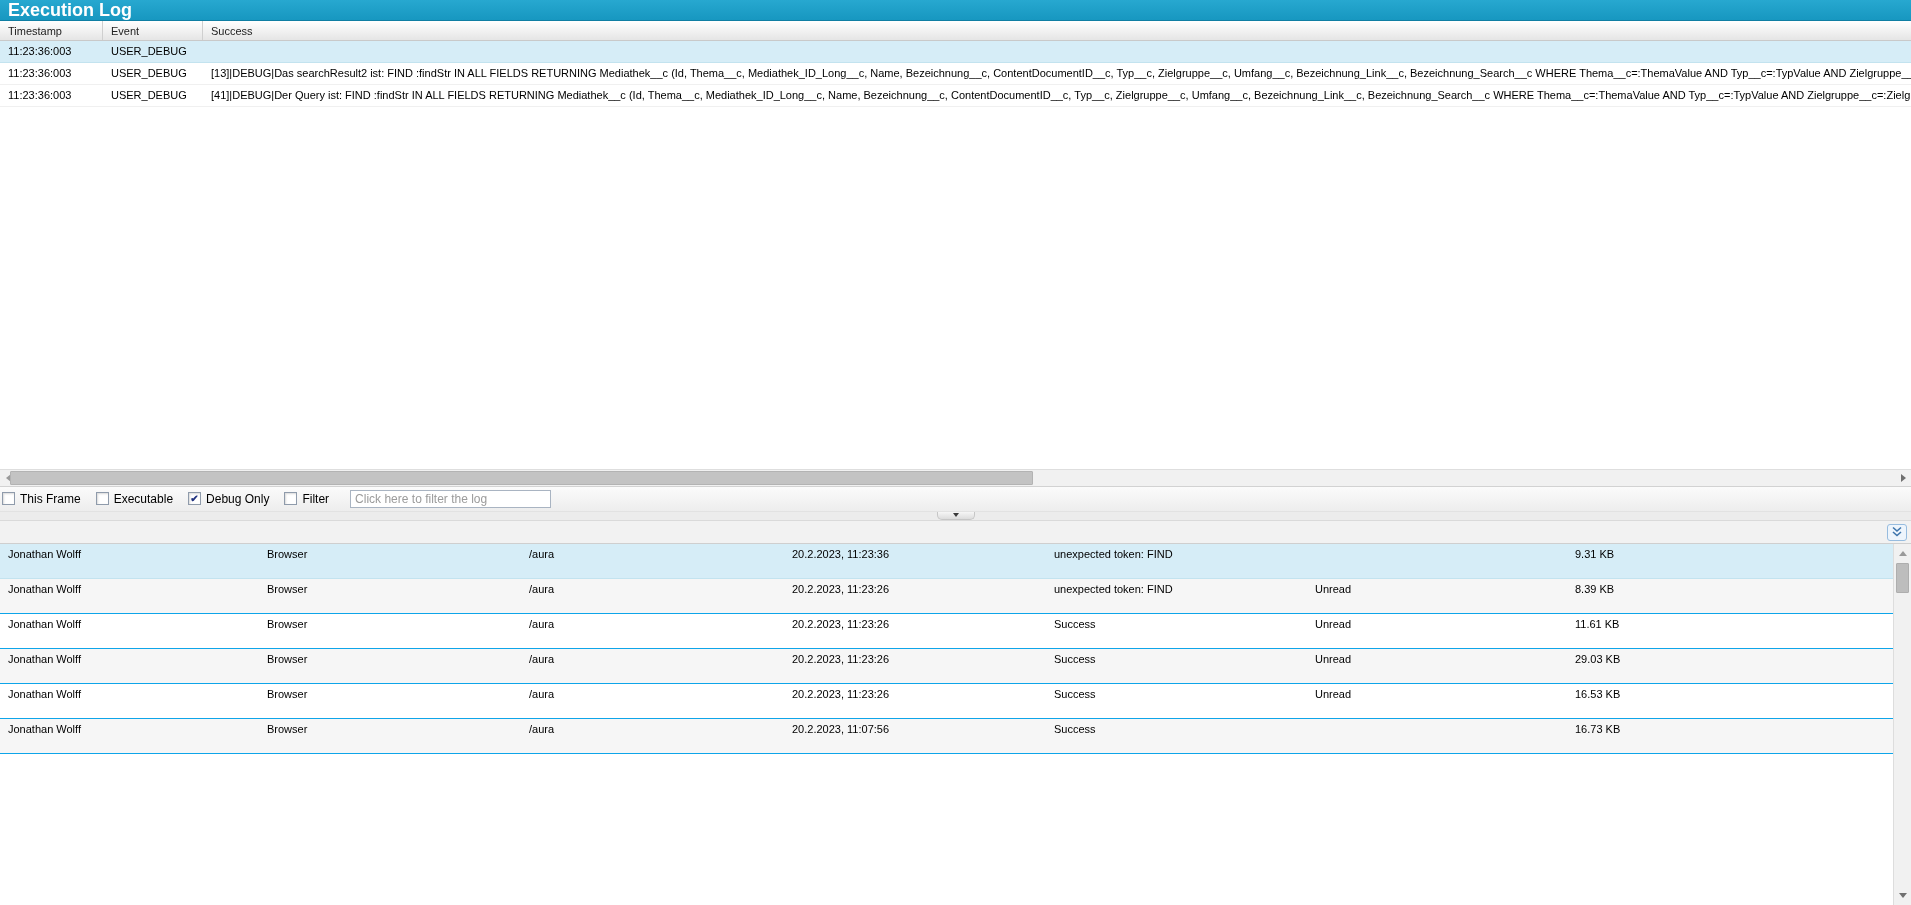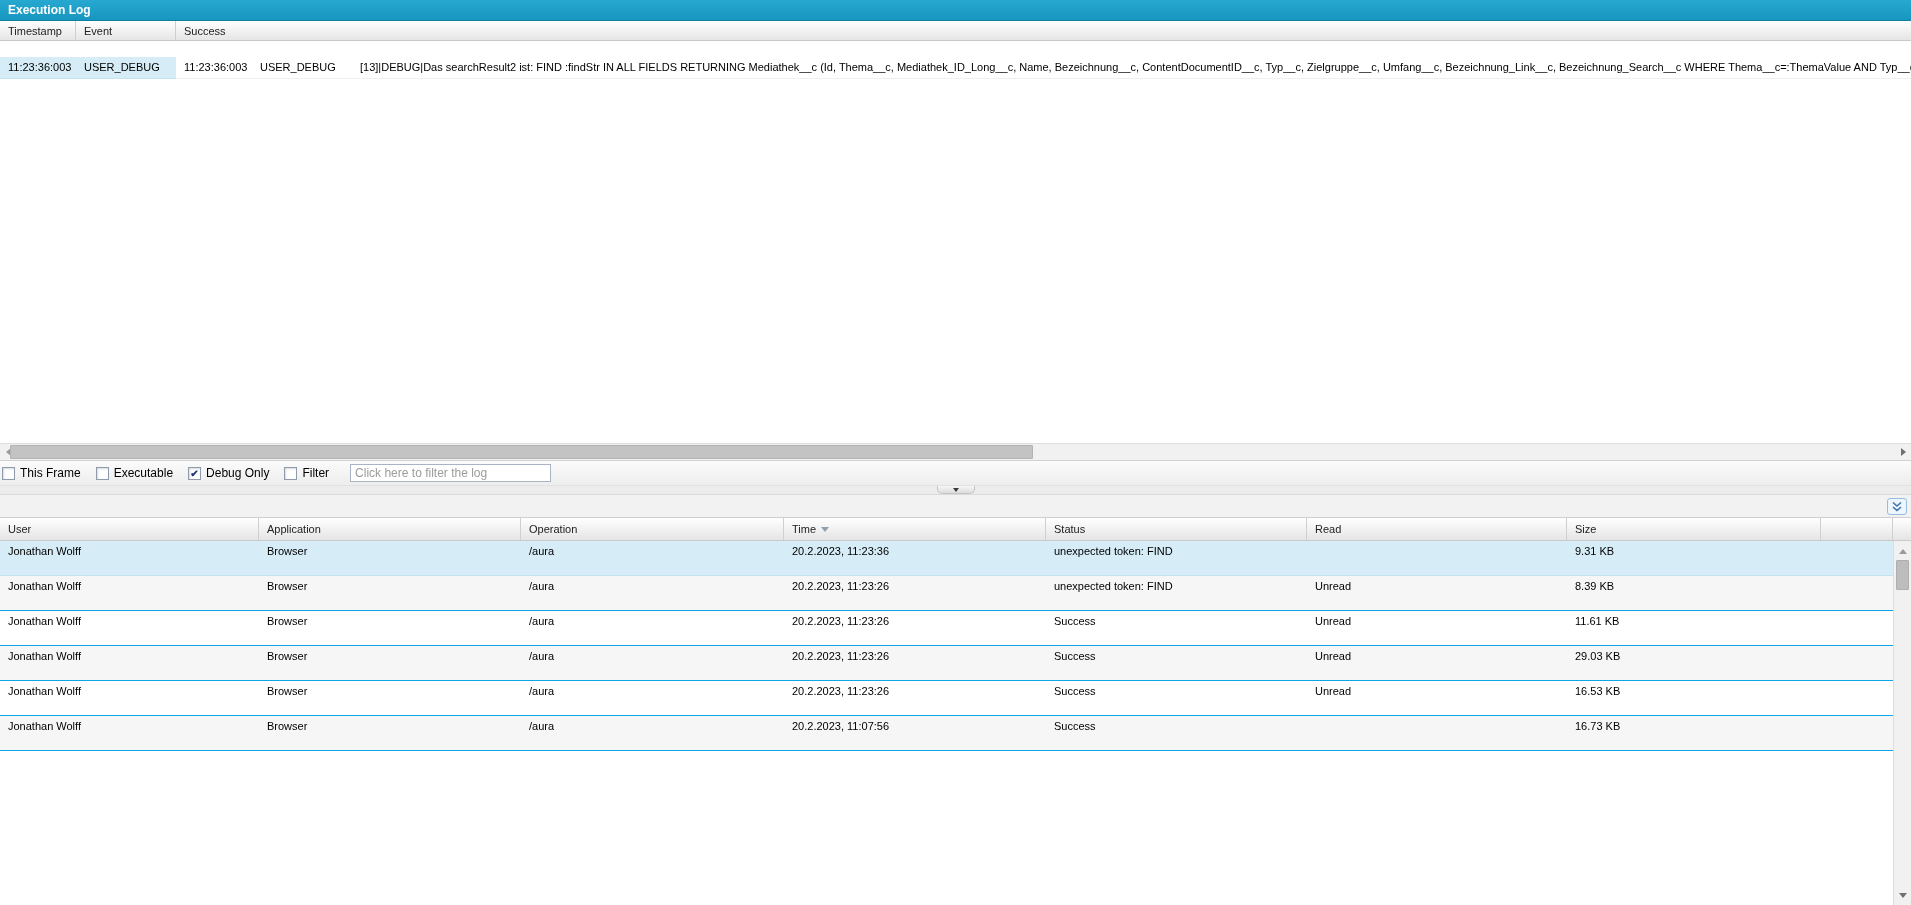--- a/index.html
+++ b/index.html
@@ -2,33 +2,33 @@
 <html style="--teal: #1797c0; --orange: #f69d31; --sel: #d6edf7;"><head>
 <meta charset="utf-8">
 <style>
   * { margin:0; padding:0; box-sizing:border-box; }
   html,body { width:1911px; height:905px; overflow:hidden; background:#fff;
               font-family:"Liberation Sans", sans-serif; }
   .console { width:1911px; height:905px; display:flex; flex-direction:column; }
 
   
   .titlebar { height:21px; flex:0 0 21px; background:linear-gradient(#27a8d0, var(--teal,#1797c0));
-              color:#fff; font-weight:bold; font-size:12px; line-height:21px; padding-left:8px;
+              color:#fff; font-weight:bold; font-size:18px; line-height:21px; padding-left:8px;
               border-bottom:1px solid #0f7ea3; }
 
   
   .grid-header { display:flex; background:linear-gradient(#ffffff,#e5e5e5);
                  border-bottom:1px solid #c9c9c9; font-size:11px; color:#222; }
   .hcell { padding-left:8px; border-right:1px solid #cfcfcf; overflow:hidden;
            white-space:nowrap; display:flex; align-items:center; }
   .hcell.last { border-right:none; }
 
   
   .top-header { height:20px; flex:0 0 20px; }
-  .t0 { width:76px; } .t1 { width:100px; } .t2 { flex:1; border-right:none; }
+  .t0 { width:103px; } .t1 { width:100px; } .t2 { flex:1; border-right:none; }
   .log-row { display:flex; height:22px; flex:0 0 22px; font-size:11px; line-height:21px;
              background:#fff; border-bottom:1px solid #f0f0f0; color:#000; }
   .log-row.selected { background:var(--sel,#d6edf7); border-bottom-color:#c3e3ef; }
   .cell { padding-left:8px; white-space:nowrap; overflow:hidden; }
   .log-spacer { flex:1; background:#fff; }
 
   
   .hscroll { height:18px; flex:0 0 18px; background:#f1f1f1; border-top:1px solid #dedede;
              border-bottom:1px solid #d2d2d2; position:relative; }
   .hs-btn { position:absolute; top:0; width:16px; height:16px; display:flex;
@@ -102,21 +102,21 @@
 <div class="console">
 
   <div class="titlebar">Execution Log</div>
 
   <div class="grid-header top-header">
       <div class="hcell t0">Timestamp</div>
       <div class="hcell t1">Event</div>
       <div class="hcell t2">Success</div>
     </div>
 
-  <div style="display:flex;flex-direction:row;margin-top:16px;">
+  <div style="display:flex;flex-direction:column;">
       <div class="log-row selected">
         <div class="cell t0">11:23:36:003</div>
         <div class="cell t1">USER_DEBUG</div>
       </div>
       <div class="log-row">
         <div class="cell t0">11:23:36:003</div>
         <div class="cell t1">USER_DEBUG</div>
         <div class="cell t2">[13]|DEBUG|Das searchResult2 ist: FIND :findStr IN ALL FIELDS RETURNING Mediathek__c (Id, Thema__c, Mediathek_ID_Long__c, Name, Bezeichnung__c, ContentDocumentID__c, Typ__c, Zielgruppe__c, Umfang__c, Bezeichnung_Link__c, Bezeichnung_Search__c WHERE Thema__c=:ThemaValue AND Typ__c=:TypValue AND Zielgruppe__c=:Ziel</div>
       </div>
       <div class="log-row">
@@ -168,31 +168,20 @@
 
   <div class="tabstrip">
     <div class="collapse-btn">
       <svg width="12" height="12" viewBox="0 0 12 12">
         <polyline points="2,1.5 6,5 10,1.5" fill="none" stroke="#3e75ad" stroke-width="1.6"></polyline>
         <polyline points="2,6 6,9.5 10,6" fill="none" stroke="#3e75ad" stroke-width="1.6"></polyline>
       </svg>
     </div>
   </div>
 
-  <div class="grid-header bot-header">
-      <div class="hcell b0">User</div>
-      <div class="hcell b1">Application</div>
-      <div class="hcell b2">Operation</div>
-      <div class="hcell b3">Time<span class="sort-arrow"></span></div>
-      <div class="hcell b4">Status</div>
-      <div class="hcell b5">Read</div>
-      <div class="hcell b6">Size</div>
-      <div class="hcell b7"></div>
-      <div class="hcell bfill last"></div>
-    </div>
   <div class="bgrid-rows">
     <div>
         <div class="brow selected">
           <div class="cell b0">Jonathan Wolff</div>
           <div class="cell b1">Browser</div>
           <div class="cell b2">/aura</div>
           <div class="cell b3">20.2.2023, 11:23:36</div>
           <div class="cell b4">unexpected token: FIND</div>
           <div class="cell b5"></div>
           <div class="cell b6">9.31 KB</div>

